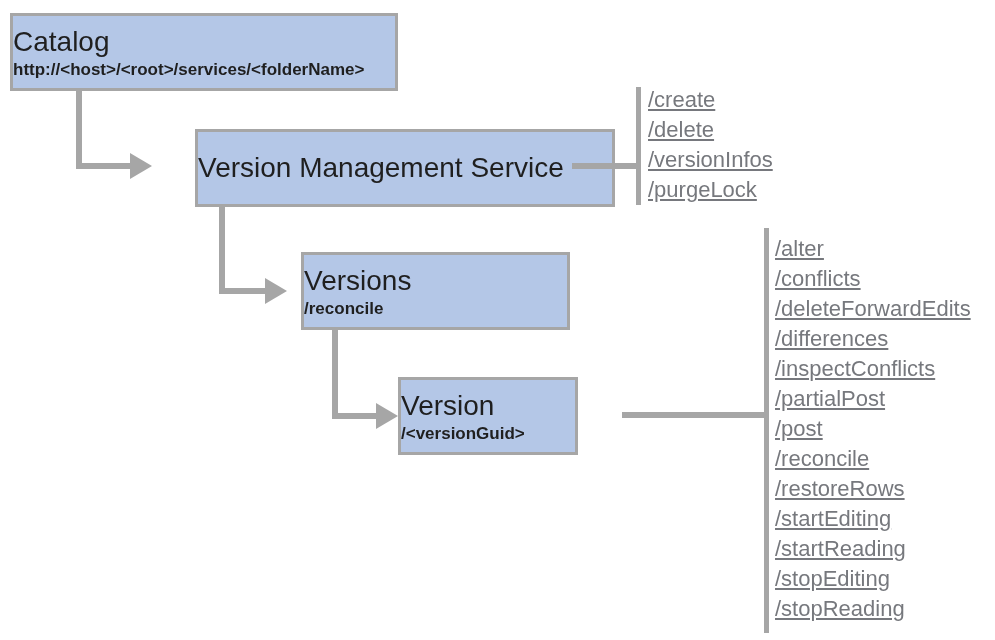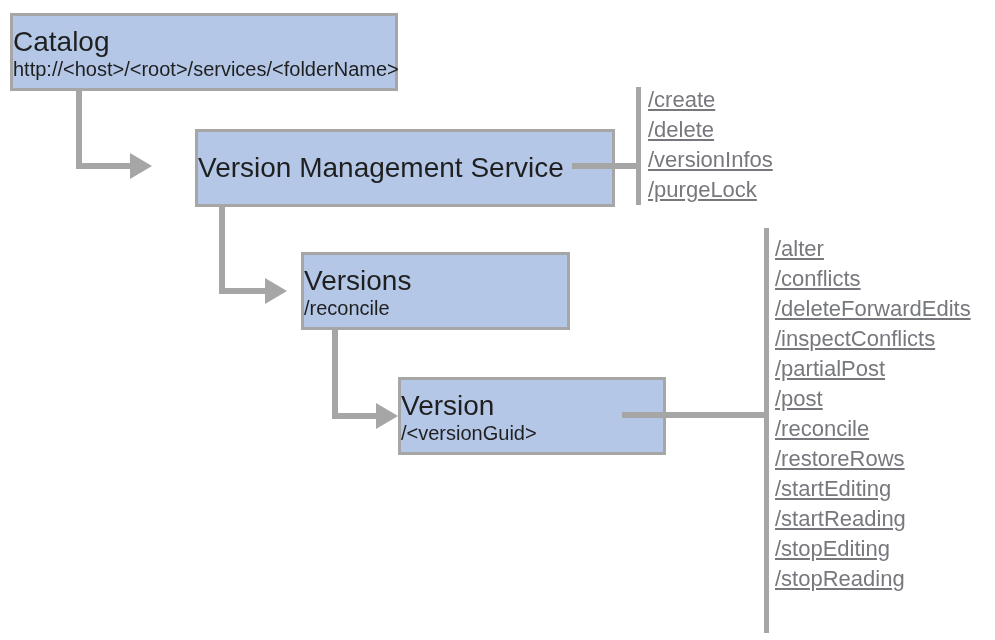--- a/index.html
+++ b/index.html
@@ -28,30 +28,30 @@
     text-align:center;
   }
   .node-title{
     color:var(--title-text);
     font-size:28px;
     line-height:32px;
     white-space:nowrap;
   }
   .node-subtitle{
     color:var(--title-text);
-    font-size:20px;
-    font-weight:normal;
+    font-size:17px;
+    font-weight:bold;
     line-height:19px;
     margin-top:2px;
     white-space:nowrap;
   }
   #node-catalog { left:10px;  top:13px;  width:388px; height:78px; }
   #node-vms     { left:152px; top:129px; width:420px; height:78px;margin-left:43px; }
   #node-versions{ left:301px; top:252px; width:269px; height:78px; }
-  #node-version { left:398px; top:377px; width:268px; height:78px; }
+  #node-version { left:398px; top:377px; width:180px; height:78px; }
 
   
   .seg{position:absolute;background:var(--connector);}
   .arrowhead{
     position:absolute;width:0;height:0;
     border-top:13px solid transparent;
     border-bottom:13px solid transparent;
     border-left:22px solid var(--connector);
   }
   
@@ -132,20 +132,21 @@
       <li>/create</li>
       <li>/delete</li>
       <li>/versionInfos</li>
       <li>/purgeLock</li>
     </ul>
 
   <ul class="op-list" id="op-list-version">
       <li>/alter</li>
       <li>/conflicts</li>
       <li>/deleteForwardEdits</li>
+      <li>/differences</li>
       <li>/inspectConflicts</li>
       <li>/partialPost</li>
       <li>/post</li>
       <li>/reconcile</li>
       <li>/restoreRows</li>
       <li>/startEditing</li>
       <li>/startReading</li>
       <li>/stopEditing</li>
       <li>/stopReading</li>
     </ul>

